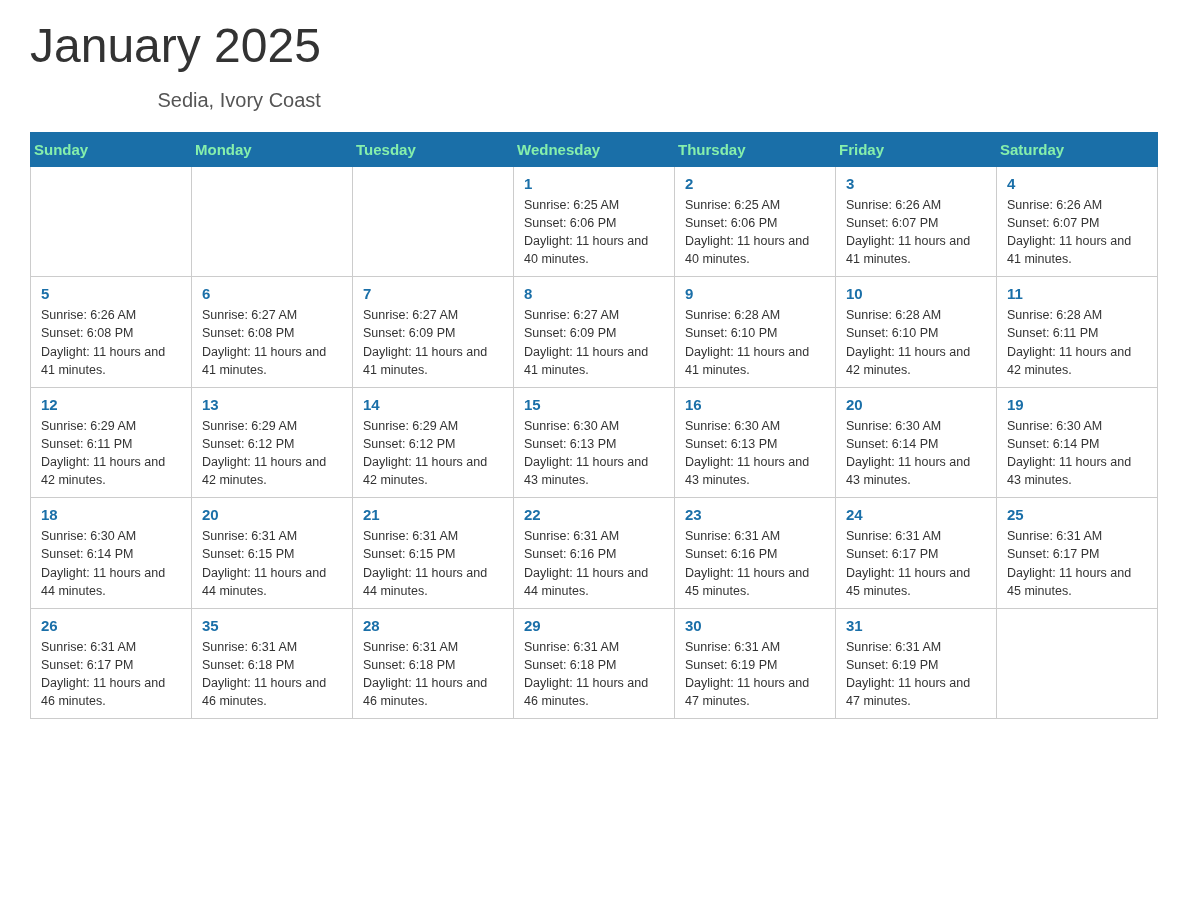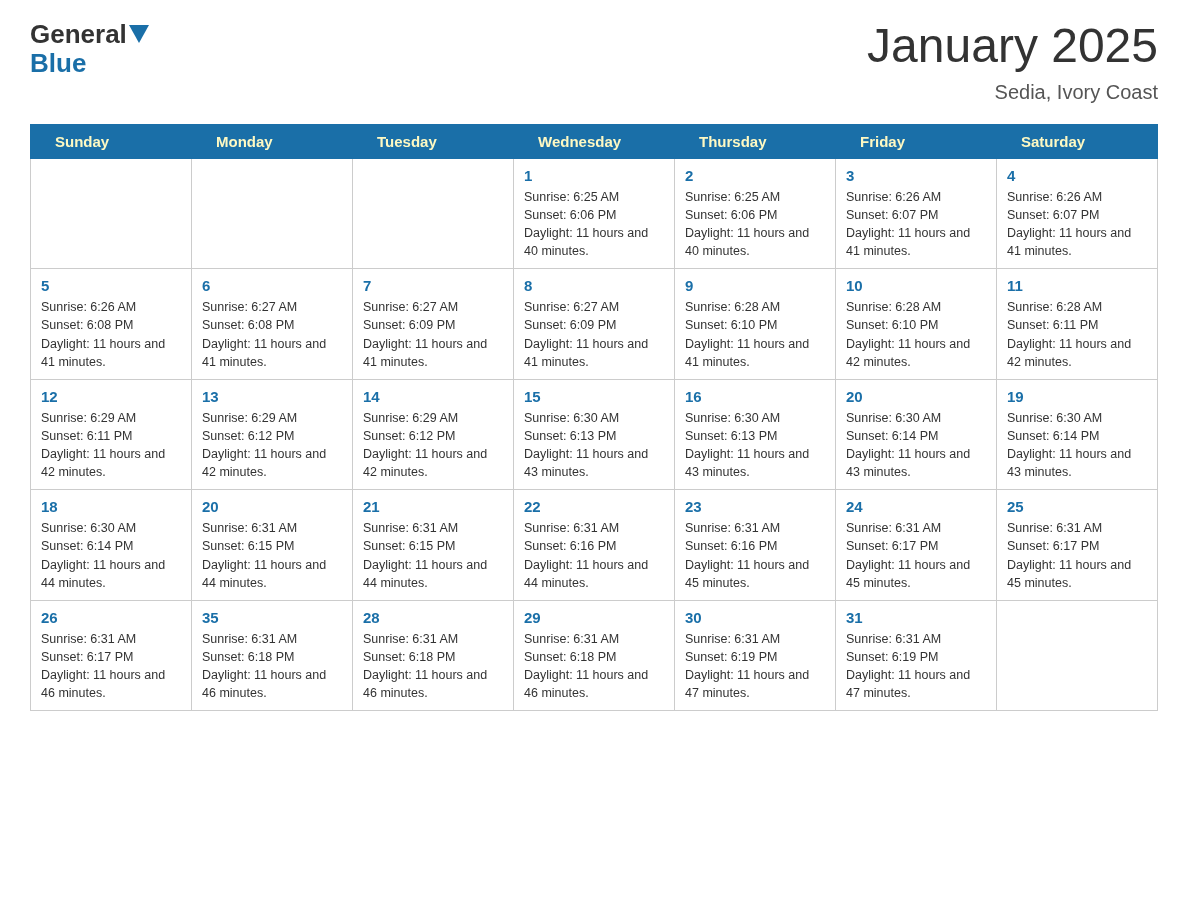--- a/index.html
+++ b/index.html
@@ -27,33 +27,33 @@
     }
     .month-title {
       font-size: 48px;
       font-weight: normal;
       color: #333;
       line-height: 1.1;
     }
     .subtitle {
       font-size: 20px;
       color: #555;
-      margin-top: 8px;
+      margin-top: 16px;
     }
     .calendar {
       width: 100%;
       border-collapse: collapse;
       border: 1px solid #aaa;
     }
     .calendar th {
       background-color: #1a6fa8;
-      color: #fef9c3;
+      color: #86efac;
       font-size: 15px;
       font-weight: bold;
-      padding: 8px 24px;
+      padding: 8px 3px;
       text-align: left;
       border: 1px solid #1a6fa8;
     }
     .calendar td {
       vertical-align: top;
       padding: 8px 10px;
       border: 1px solid #ccc;
       width: calc(100% / 7);
       min-height: 100px;
       font-size: 13px;
@@ -76,33 +76,20 @@
       color: #1a6fa8;
     }
     .empty-cell {
       background: #fff;
     }
   </style>
 </head>
 <body>
 
 <div class="header">
-  <div class="logo">
-    <div style="display:flex;align-items:center;gap:2px;">
-      <div style="display:flex;flex-direction:column;align-items:flex-start;line-height:1.1;">
-        <div style="display:flex;align-items:center;">
-          <span style="font-size:26px;font-weight:bold;color:#333;">General</span>
-          <svg width="20" height="20" viewBox="0 0 20 20" style="margin-left:2px;margin-top:2px;">
-            <polygon points="0,0 20,0 10,18" fill="#1a6fa8"></polygon>
-          </svg>
-        </div>
-        <span style="font-size:26px;font-weight:bold;color:#1a6fa8;">Blue</span>
-      </div>
-    </div>
-  </div>
   <div class="title-block">
     <div class="month-title">January 2025</div>
     <div class="subtitle">Sedia, Ivory Coast</div>
   </div>
 </div>
 
 <table class="calendar">
   <thead>
     <tr id="calendar-header-row">
     <th>Sunday</th>

